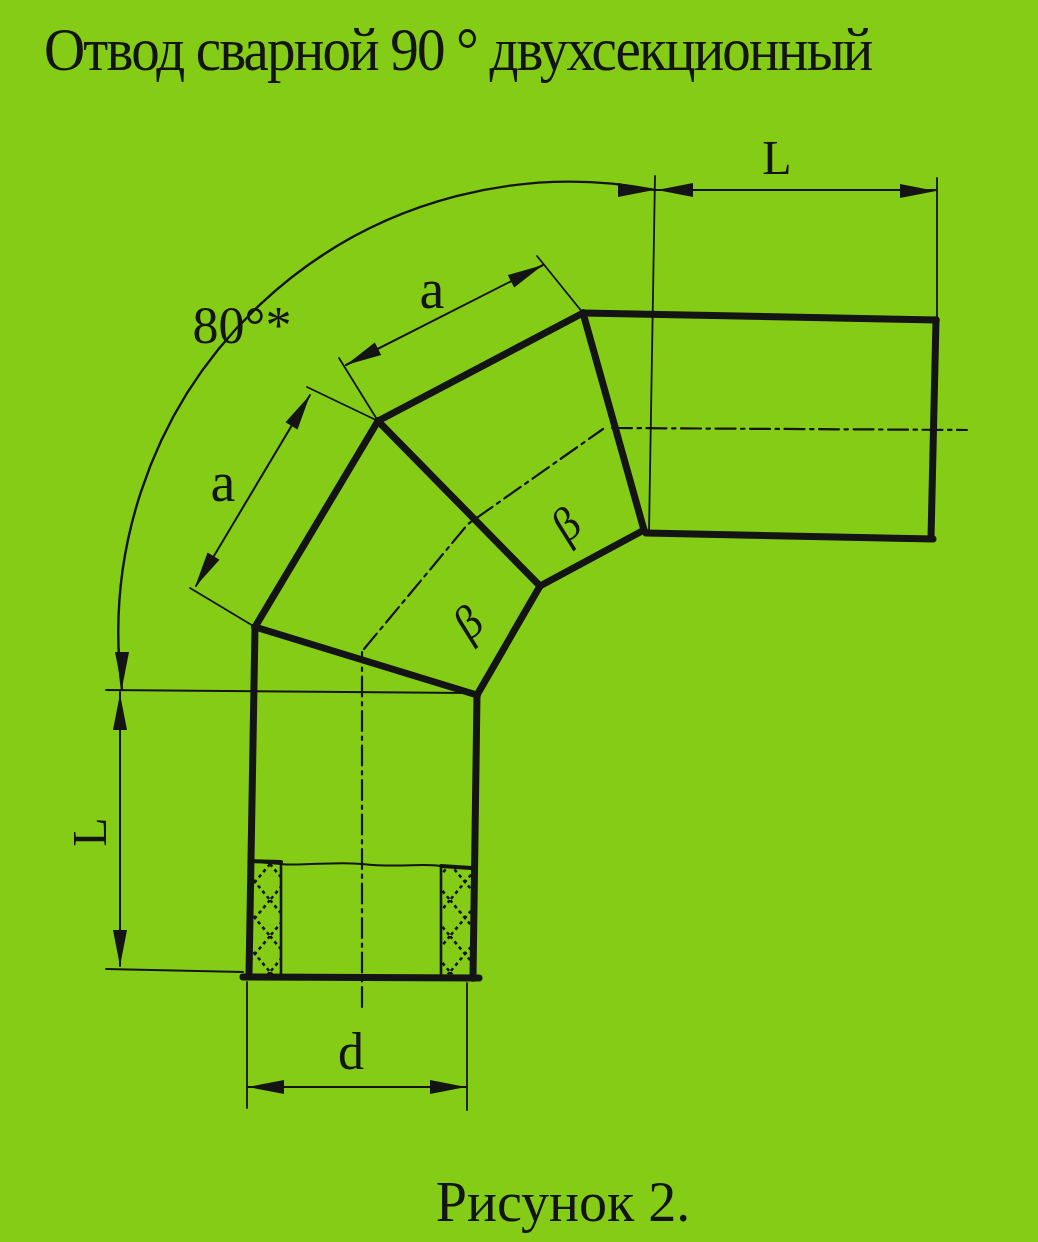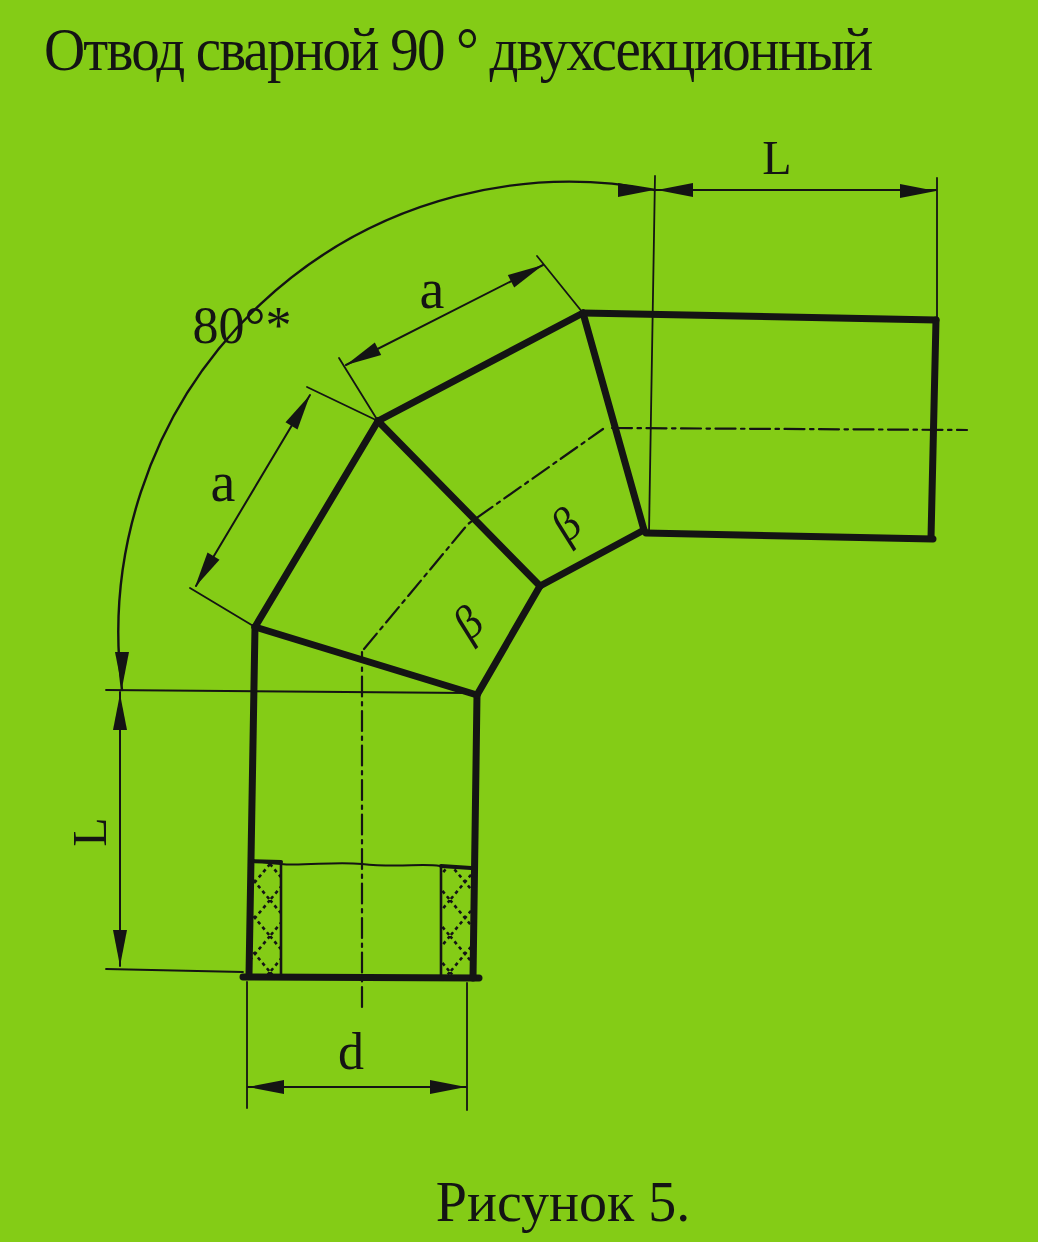--- a/index.html
+++ b/index.html
@@ -132,15 +132,15 @@
 
   <span class="lbl fs-l" style="left:777px;top:158px">L</span>
   <span class="lbl fs-angle" style="left:242px;top:326px">80°*</span>
   <span class="lbl fs-a" style="left:432px;top:289px">a</span>
   <span class="lbl fs-a" style="left:223px;top:482px">a</span>
   <span class="lbl fs-l rot90" style="left:90px;top:832px">L</span>
   <span class="lbl fs-d" style="left:351px;top:1052px">d</span>
   <span class="lbl beta fs-beta" style="left:468px;top:623px">β</span>
   <span class="lbl beta fs-beta" style="left:566px;top:525px">β</span>
 
-  <div class="caption" style="left:563px;top:1202px">Рисунок 5.</div>
+  <div class="caption" style="left:563px;top:1202px">Рисунок 2.</div>
 
 </div>
 
 </body></html>

